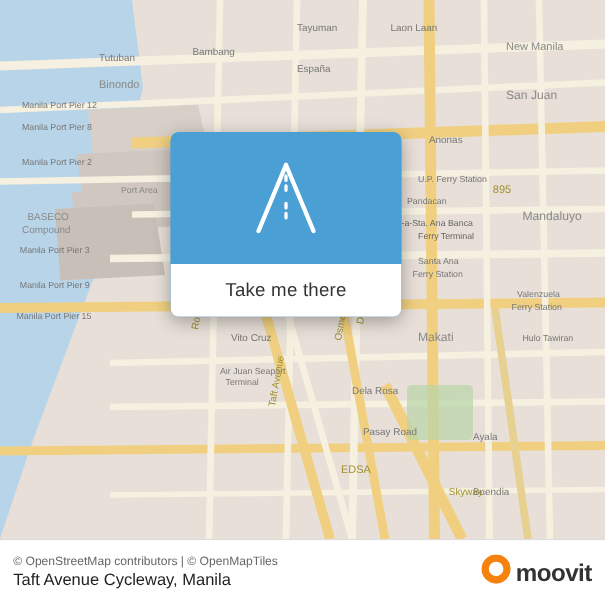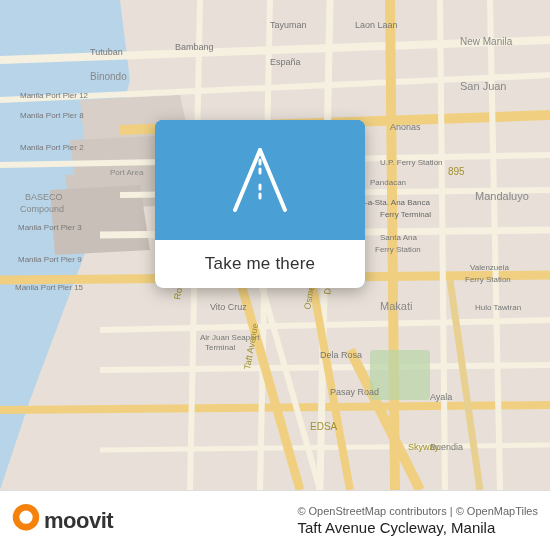--- a/index.html
+++ b/index.html
@@ -224,25 +224,25 @@
 
         <line x1="40" y1="20" x2="40" y2="35" stroke="white" stroke-width="3" stroke-linecap="round" stroke-dasharray="4,5"></line>
         <line x1="40" y1="45" x2="40" y2="60" stroke="white" stroke-width="3" stroke-linecap="round" stroke-dasharray="4,5"></line>
       </svg>
     </div>
     <button id="take-me-there-btn">Take me there</button>
   </div>
 </div>
 
 <div id="bottom-bar">
+  <div id="bottom-left">
+    <span id="copyright-text">© OpenStreetMap contributors | © OpenMapTiles</span>
+    <span id="location-name">Taft Avenue Cycleway, Manila</span>
+  </div>
   <div id="moovit-logo">
     <svg id="moovit-pin" viewBox="0 0 28 36" xmlns="http://www.w3.org/2000/svg">
       <ellipse cx="14" cy="14" rx="14" ry="14" fill="#f5820d"></ellipse>
       <ellipse cx="14" cy="14" rx="7" ry="7" fill="white"></ellipse>
       <path d="M14,28 L8,20 Q14,36 20,20 Z" fill="#f5820d"></path>
     </svg>
     <span id="moovit-text">moovit</span>
   </div>
-  <div id="bottom-left">
-    <span id="copyright-text">© OpenStreetMap contributors | © OpenMapTiles</span>
-    <span id="location-name">Taft Avenue Cycleway, Manila</span>
-  </div>
 </div>
 
 </body></html>

